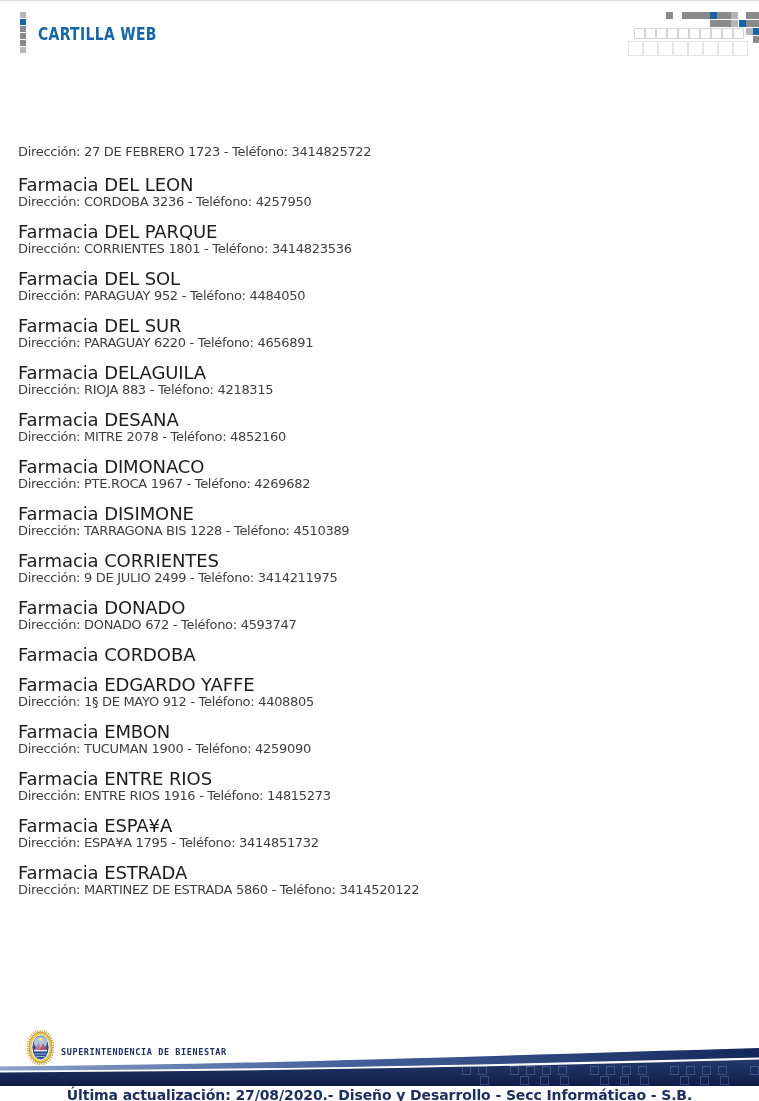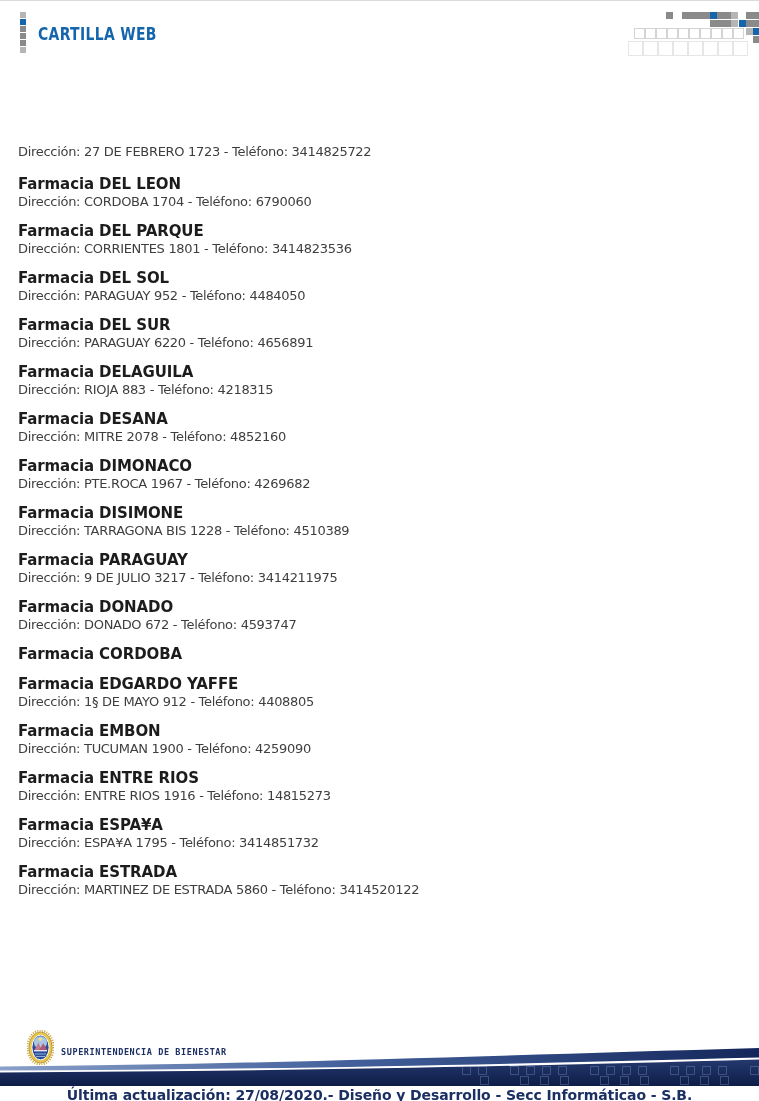--- a/index.html
+++ b/index.html
@@ -13,21 +13,21 @@
   .logo-text{position:absolute;left:38px;top:23px;font-size:17px;font-weight:bold;
              color:var(--accent_blue);letter-spacing:.4px;white-space:nowrap;
              transform:scaleX(.82);transform-origin:left center;}
   #mosaic{position:absolute;inset:0;pointer-events:none;}
   #mosaic .sq{position:absolute;}
 
   
   #pharmacy-list{position:absolute;left:18px;top:142px;right:8px;}
   .entry{margin-bottom:13px;}
   .entry.orphan{margin-bottom:16px;}
-  .entry-title{font-size:15px;font-weight:bold;color:var(--text_title);
+  .entry-title{font-size:18px;font-weight:normal;color:var(--text_title);
                line-height:17px;letter-spacing:-.1px;}
   .entry-addr{font-size:13px;color:var(--text_body);line-height:17px;letter-spacing:-.3px;}
 
   
   .crest{position:absolute;left:27px;top:1029px;}
   .org-name{position:absolute;left:61px;top:1046px;
             font-family:"DejaVu Sans Mono","Liberation Mono",monospace;
             font-weight:bold;font-size:8.5px;letter-spacing:.6px;color:var(--navy_text);}
   .band-svg{position:absolute;left:0;top:1047px;width:759px;height:38px;}
   #band-squares{position:absolute;inset:0;pointer-events:none;}
@@ -95,21 +95,21 @@
   </div>
 
   <div id="pharmacy-list">
   <div class="entry orphan">
 
     <div class="entry-addr">Dirección: 27 DE FEBRERO 1723 - Teléfono: 3414825722</div>
   </div>
 
   <div class="entry">
     <div class="entry-title">Farmacia DEL LEON</div>
-    <div class="entry-addr">Dirección: CORDOBA 1704 - Teléfono: 6790060</div>
+    <div class="entry-addr">Dirección: CORDOBA 3236 - Teléfono: 4257950</div>
   </div>
 
   <div class="entry">
     <div class="entry-title">Farmacia DEL PARQUE</div>
     <div class="entry-addr">Dirección: CORRIENTES 1801 - Teléfono: 3414823536</div>
   </div>
 
   <div class="entry">
     <div class="entry-title">Farmacia DEL SOL</div>
     <div class="entry-addr">Dirección: PARAGUAY 952 - Teléfono: 4484050</div>
@@ -134,22 +134,22 @@
     <div class="entry-title">Farmacia DIMONACO</div>
     <div class="entry-addr">Dirección: PTE.ROCA 1967 - Teléfono: 4269682</div>
   </div>
 
   <div class="entry">
     <div class="entry-title">Farmacia DISIMONE</div>
     <div class="entry-addr">Dirección: TARRAGONA BIS 1228 - Teléfono: 4510389</div>
   </div>
 
   <div class="entry">
-    <div class="entry-title">Farmacia PARAGUAY</div>
-    <div class="entry-addr">Dirección: 9 DE JULIO 3217 - Teléfono: 3414211975</div>
+    <div class="entry-title">Farmacia CORRIENTES</div>
+    <div class="entry-addr">Dirección: 9 DE JULIO 2499 - Teléfono: 3414211975</div>
   </div>
 
   <div class="entry">
     <div class="entry-title">Farmacia DONADO</div>
     <div class="entry-addr">Dirección: DONADO 672 - Teléfono: 4593747</div>
   </div>
 
   <div class="entry">
     <div class="entry-title">Farmacia CORDOBA</div>
   </div>

